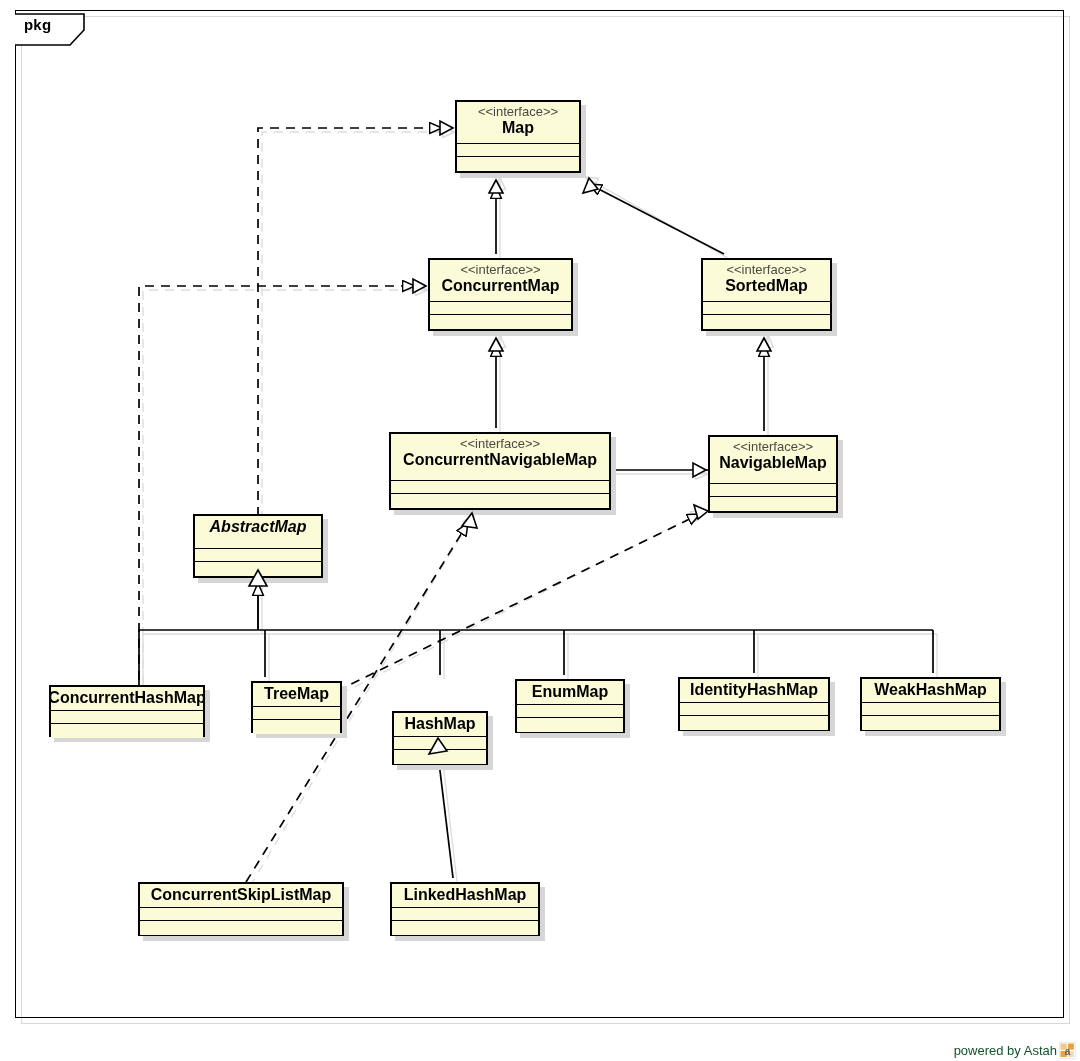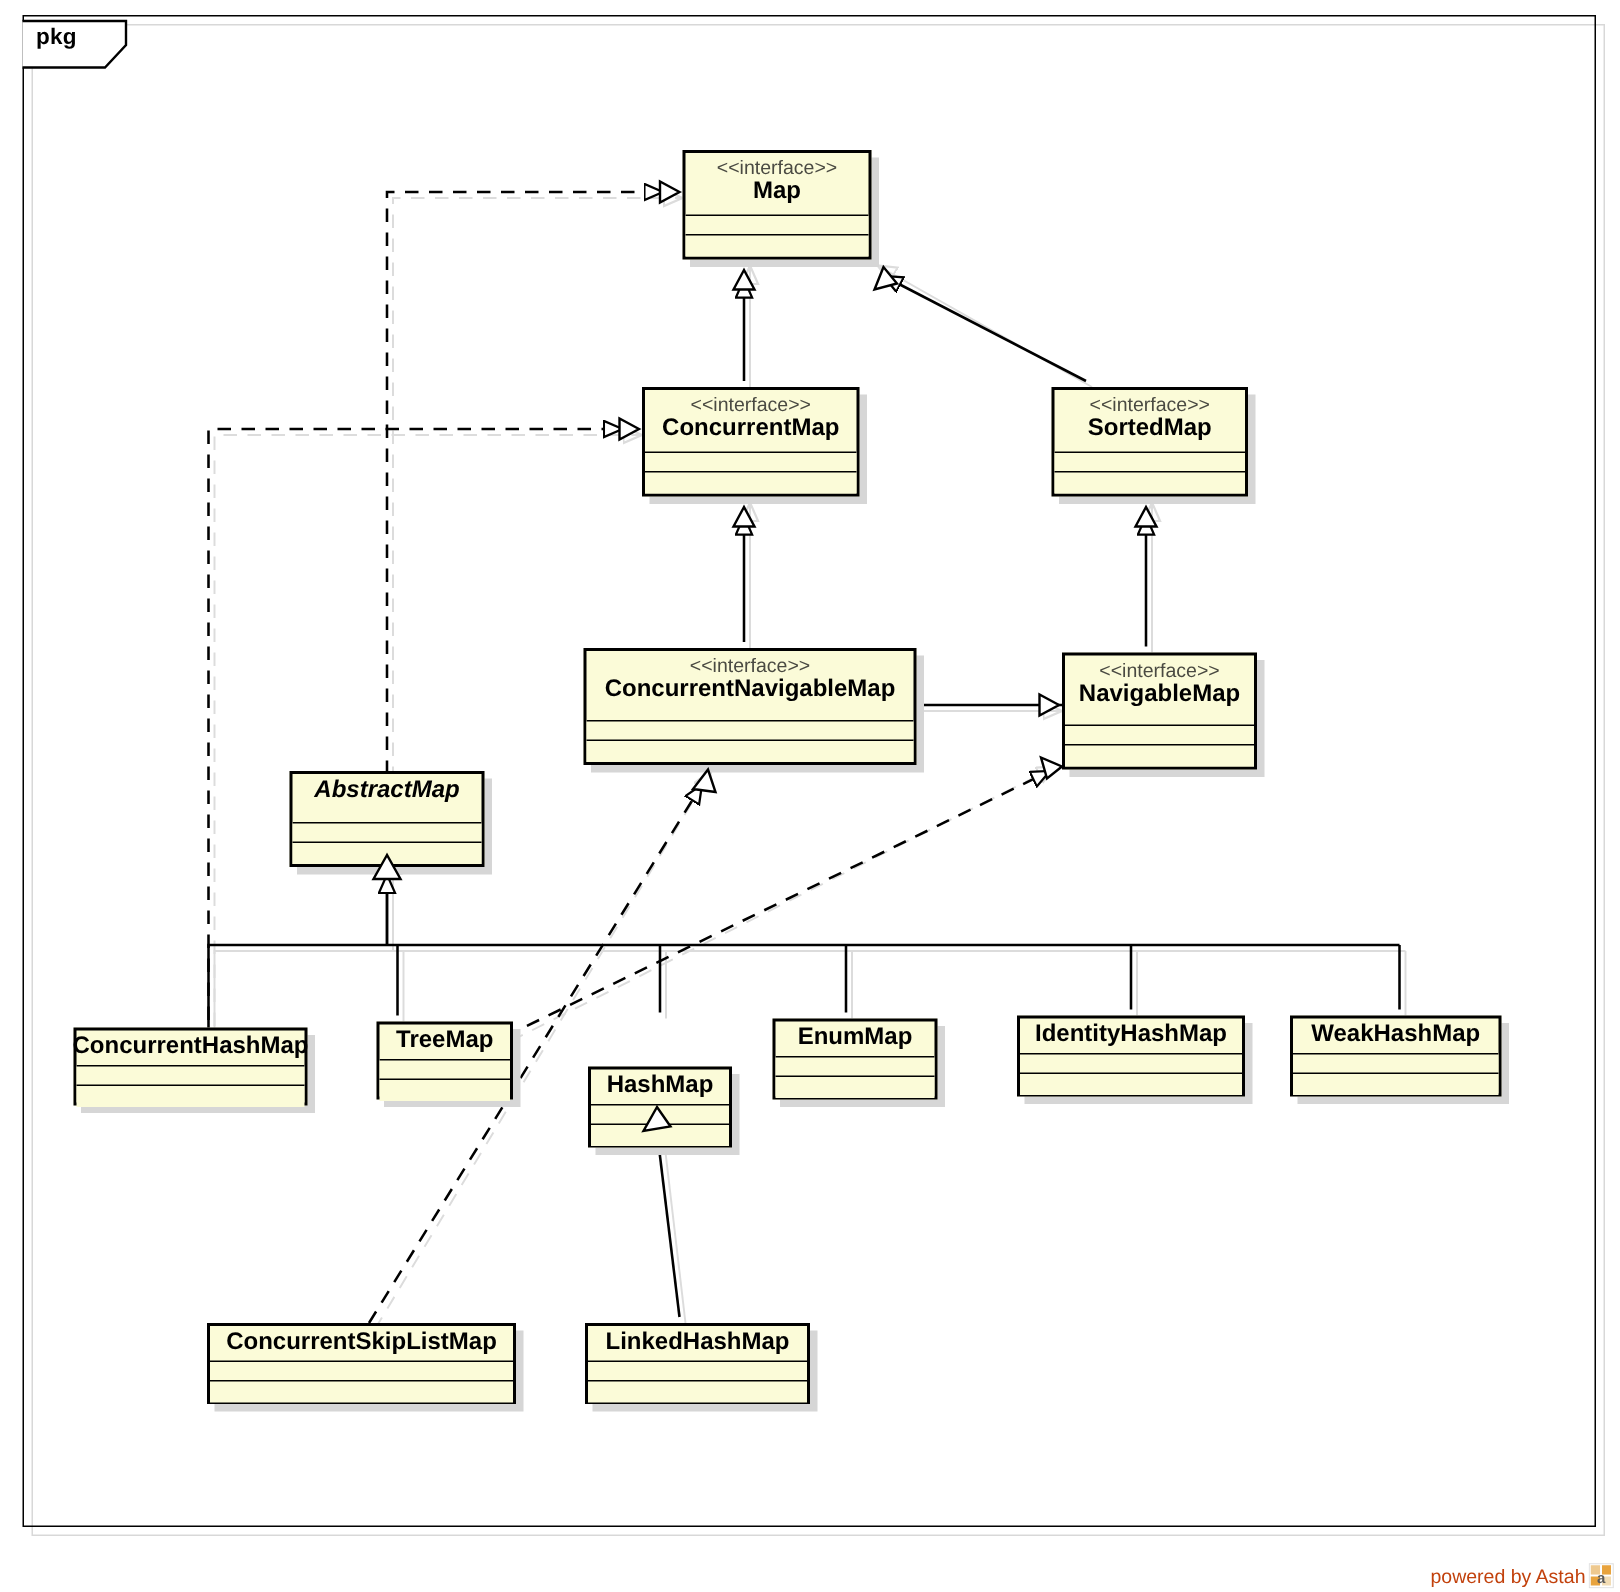--- a/index.html
+++ b/index.html
@@ -132,21 +132,21 @@
     position: absolute;
     right: 4px;
     bottom: 2px;
     display: flex;
     align-items: center;
     gap: 2px;
     z-index: 20;
   }
   .watermark .wm-text {
     font-size: 13px;
-    color: #c2410c;
+    color: #14532d;
     white-space: nowrap;
   }
   .watermark .wm-logo {
     width: 17px;
     height: 17px;
     position: relative;
   }
 </style>
 </head>
 <body>

